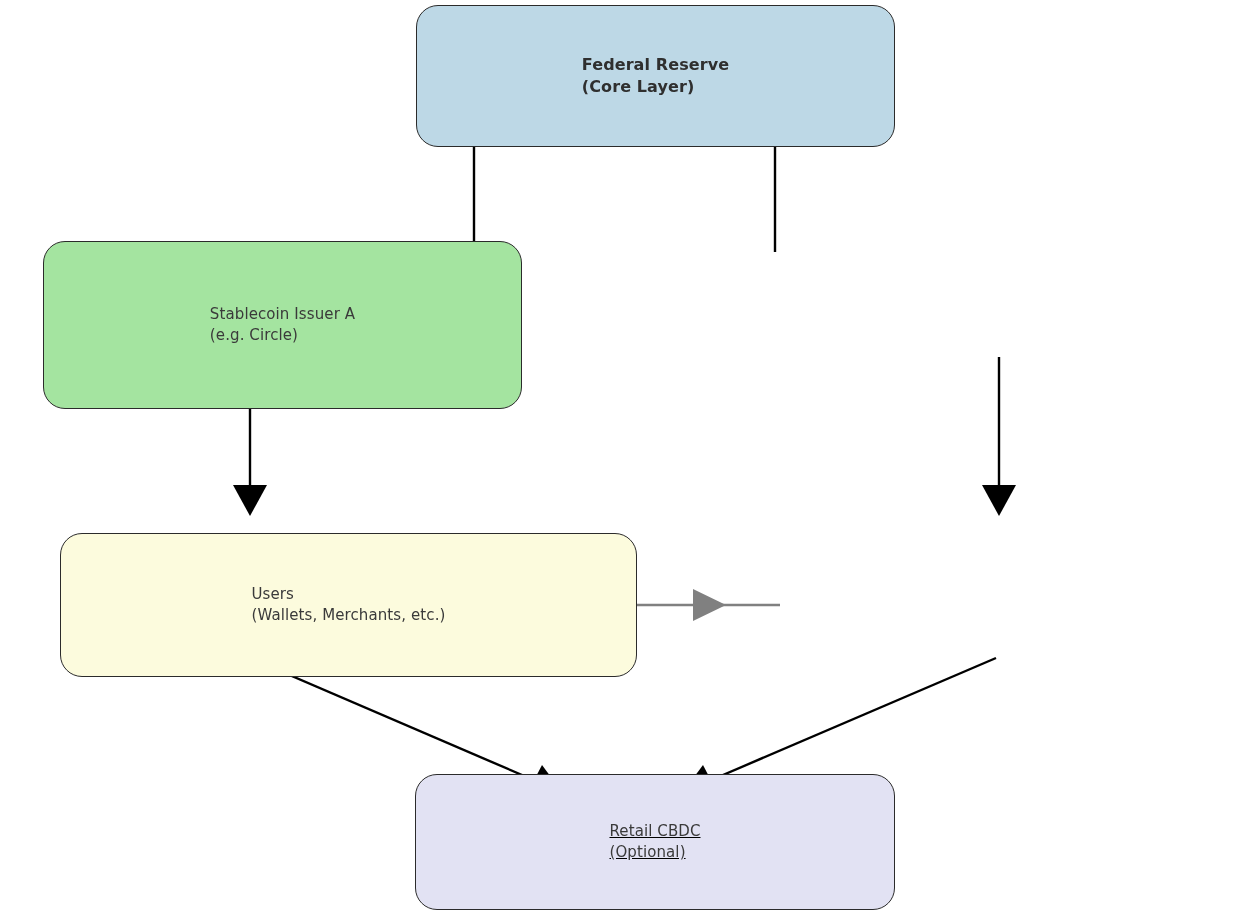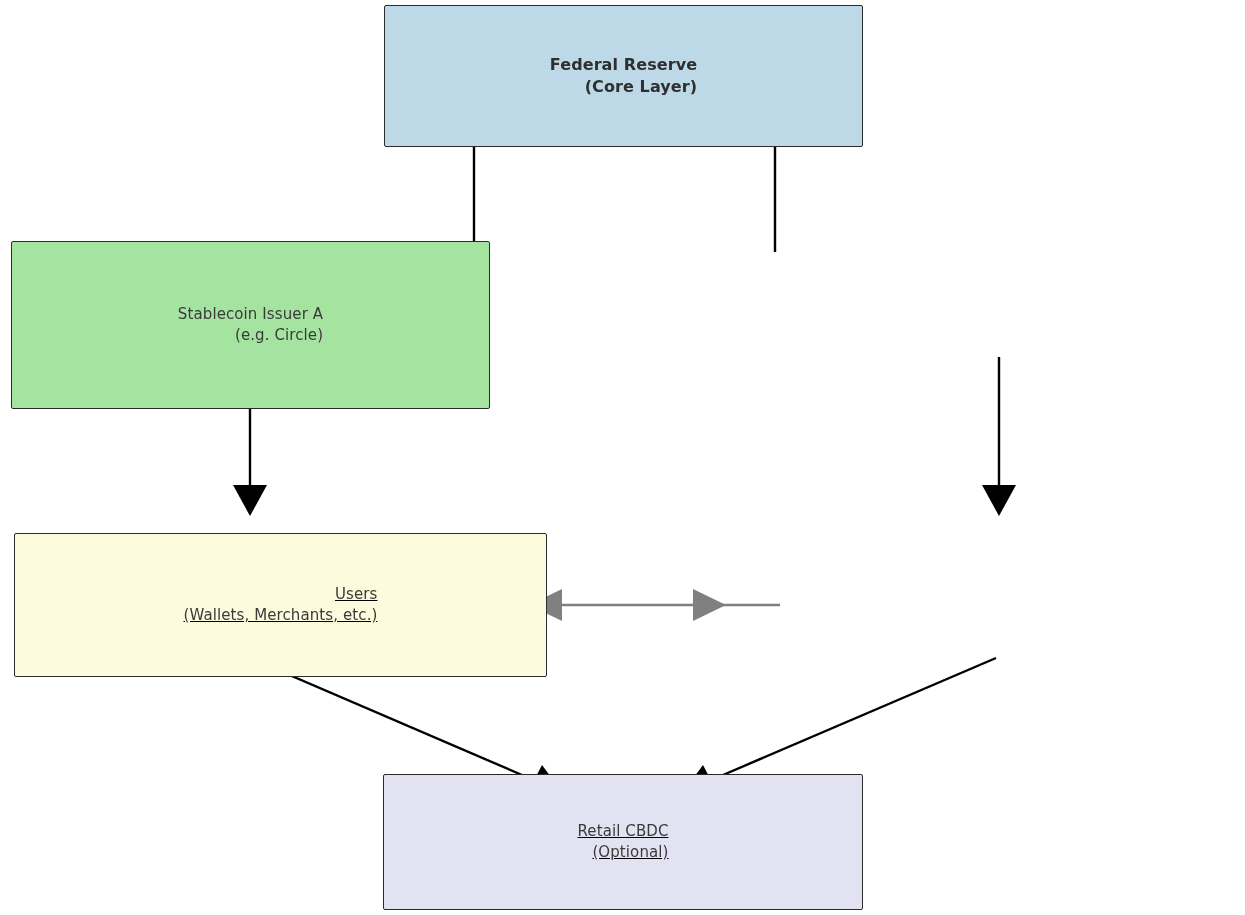--- a/index.html
+++ b/index.html
@@ -23,44 +23,45 @@
     left: 0;
     top: 0;
     width: 1245px;
     height: 915px;
     pointer-events: none;
   }
   .node {
     position: absolute;
     box-sizing: border-box;
     border: 1.6px solid #2b2b2b;
-    border-radius: 2px;
+    border-radius: 22px;
     display: flex;
     align-items: center;
     justify-content: center;
-    text-align: right;
+    text-align: left;
     z-index: 2;
+    margin-left: 32px;
   }
   .node-label {
     line-height: 1.38;
     white-space: pre-line;
     color: #3a3a3a;
     font-size: 15px;
     letter-spacing: 0.1px;
   }
   .node-label.bold {
     font-weight: bold;
     font-size: 16px;
     color: #2f2f2f;
   }
   
   #node-fed        { left: 384px; top: 5px;   width: 479px; height: 142px; background: #bdd8e6; }
   #node-issuer-a   { left: 11px;  top: 241px; width: 479px; height: 168px; background: #a4e4a0; }
   #node-issuer-b   { left: 755px; top: 241px; width: 479px; height: 138px; background: #a4e4a0; }
-  #node-users      { left: 14px;  top: 533px; width: 533px; height: 144px; background: #fcfbdd; text-decoration: underline; }
+  #node-users      { left: 28px;  top: 533px; width: 577px; height: 144px; background: #fcfbdd; }
   #node-defi       { left: 760px; top: 533px; width: 480px; height: 144px; background: #fcfbdd; }
   #node-cbdc       { left: 383px; top: 774px; width: 480px; height: 136px; background: #e2e2f3; text-decoration: underline; }
 </style>
 </head>
 <body>
 
 <div id="diagram-canvas">
 
   <svg id="edge-layer" viewBox="0 0 1245 915" width="1245" height="915" xmlns="http://www.w3.org/2000/svg">
 

